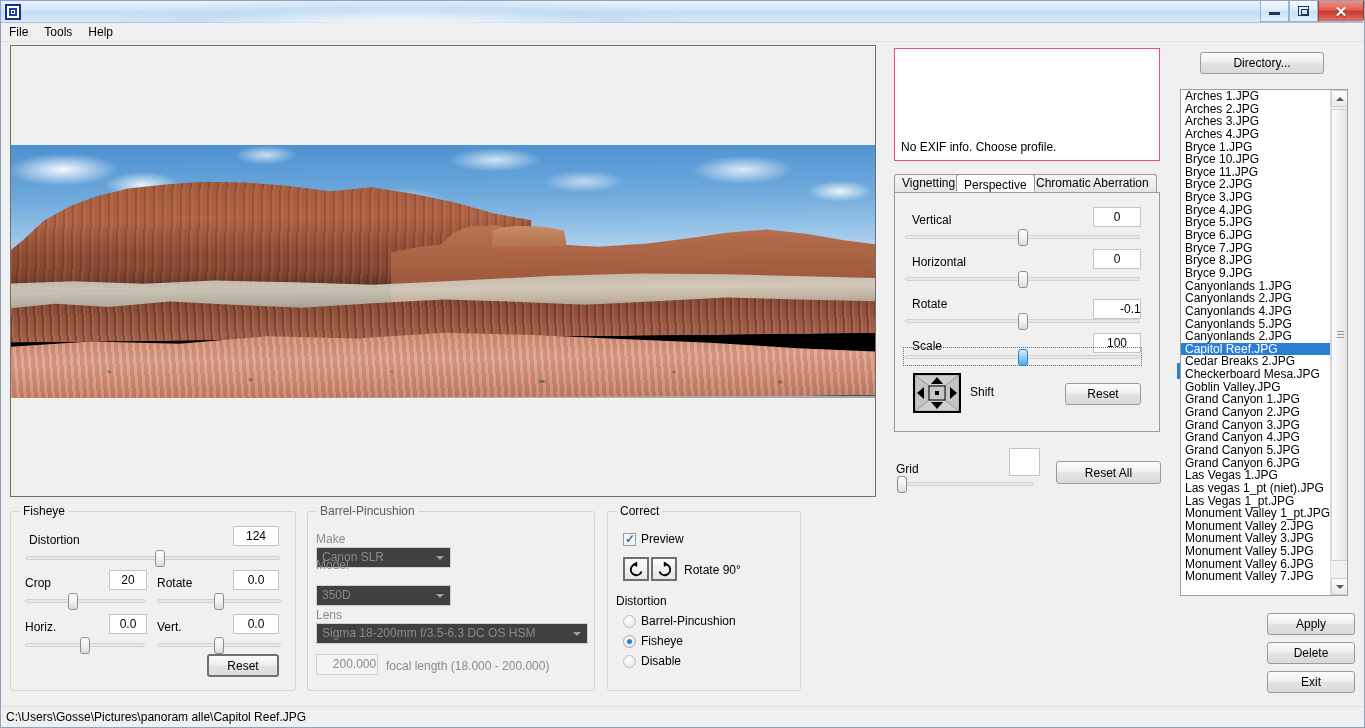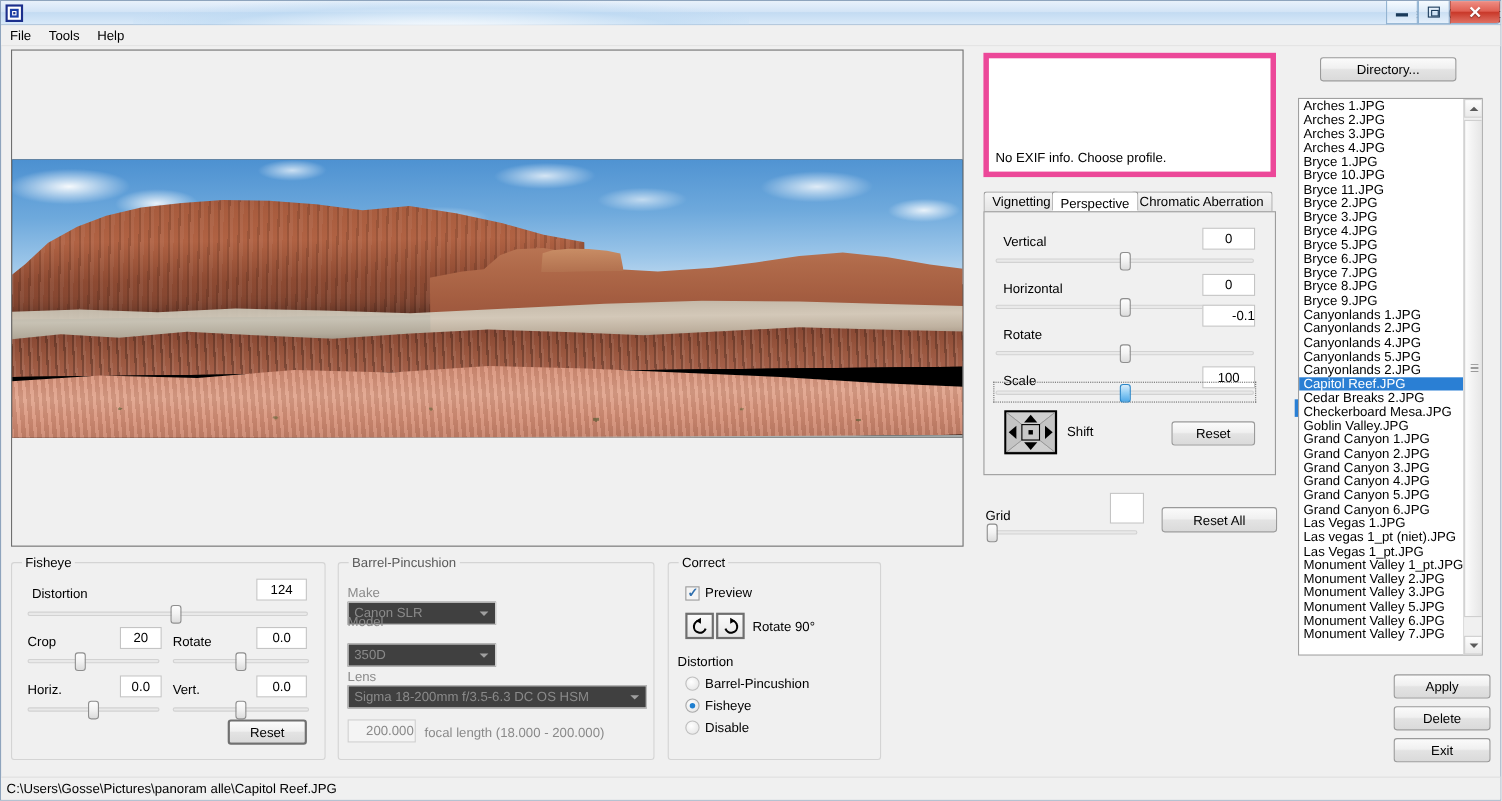--- a/index.html
+++ b/index.html
@@ -171,21 +171,21 @@
   
   .ph-road {
     position:absolute;left:0;bottom:0;width:100%;height:16px;
     background: linear-gradient(to bottom,#9fa4a4 0%, #b6bcbc 40%, #8e9494 100%);
     clip-path: polygon(0% 26%, 30% 38%, 60% 50%, 100% 64%, 100% 100%, 0% 100%);
   }
 
   
   .exif-box {
     position:absolute; left:893px; top:47px; width:266px; height:113px;
-    background:#fff; border:5px solid #ec4899;
+    background:#fff; border:1px solid #ec4899;
   }
   .exif-text { position:absolute; left:6px; bottom:6px; font-size:12px; }
 
   
   .tabstrip { position:absolute; left:893px; top:171px; width:266px; height:20px; }
   .tab {
     position:absolute; bottom:0; height:18px; padding:0 7px;
     border:1px solid #9c9c9c; border-bottom:none;
     background: linear-gradient(to bottom,#f6f6f6,#e4e4e4);
     font-size:12px; line-height:17px; color:#000;
@@ -420,21 +420,21 @@
     </div>
 
     <div class="lbl" style="left:17px; top:62px;">Horizontal</div>
     <div class="numbox" style="left:198px; top:56px; width:48px;">0</div>
     <div class="slider" style="left:10px; top:77px; width:235px;">
       <div class="track"></div>
       <div class="thumb" style="left:50%;"></div>
     </div>
 
     <div class="lbl" style="left:17px; top:104px;">Rotate</div>
-    <div class="numbox" style="left:198px; top:84px; width:48px;padding-left:26px;">-0.1</div>
+    <div class="numbox" style="left:198px; top:106px; width:48px;padding-left:26px;">-0.1</div>
     <div class="slider" style="left:10px; top:119px; width:235px;">
       <div class="track"></div>
       <div class="thumb" style="left:50%;"></div>
     </div>
 
     <div class="lbl" style="left:17px; top:146px;">Scale</div>
     <div class="numbox" style="left:198px; top:140px; width:48px;">100</div>
     <div class="focusring" style="left:8px; top:154px; width:239px; height:19px;"></div>
     <div class="slider focused" style="left:10px; top:155px; width:235px;">
       <div class="track"></div>

